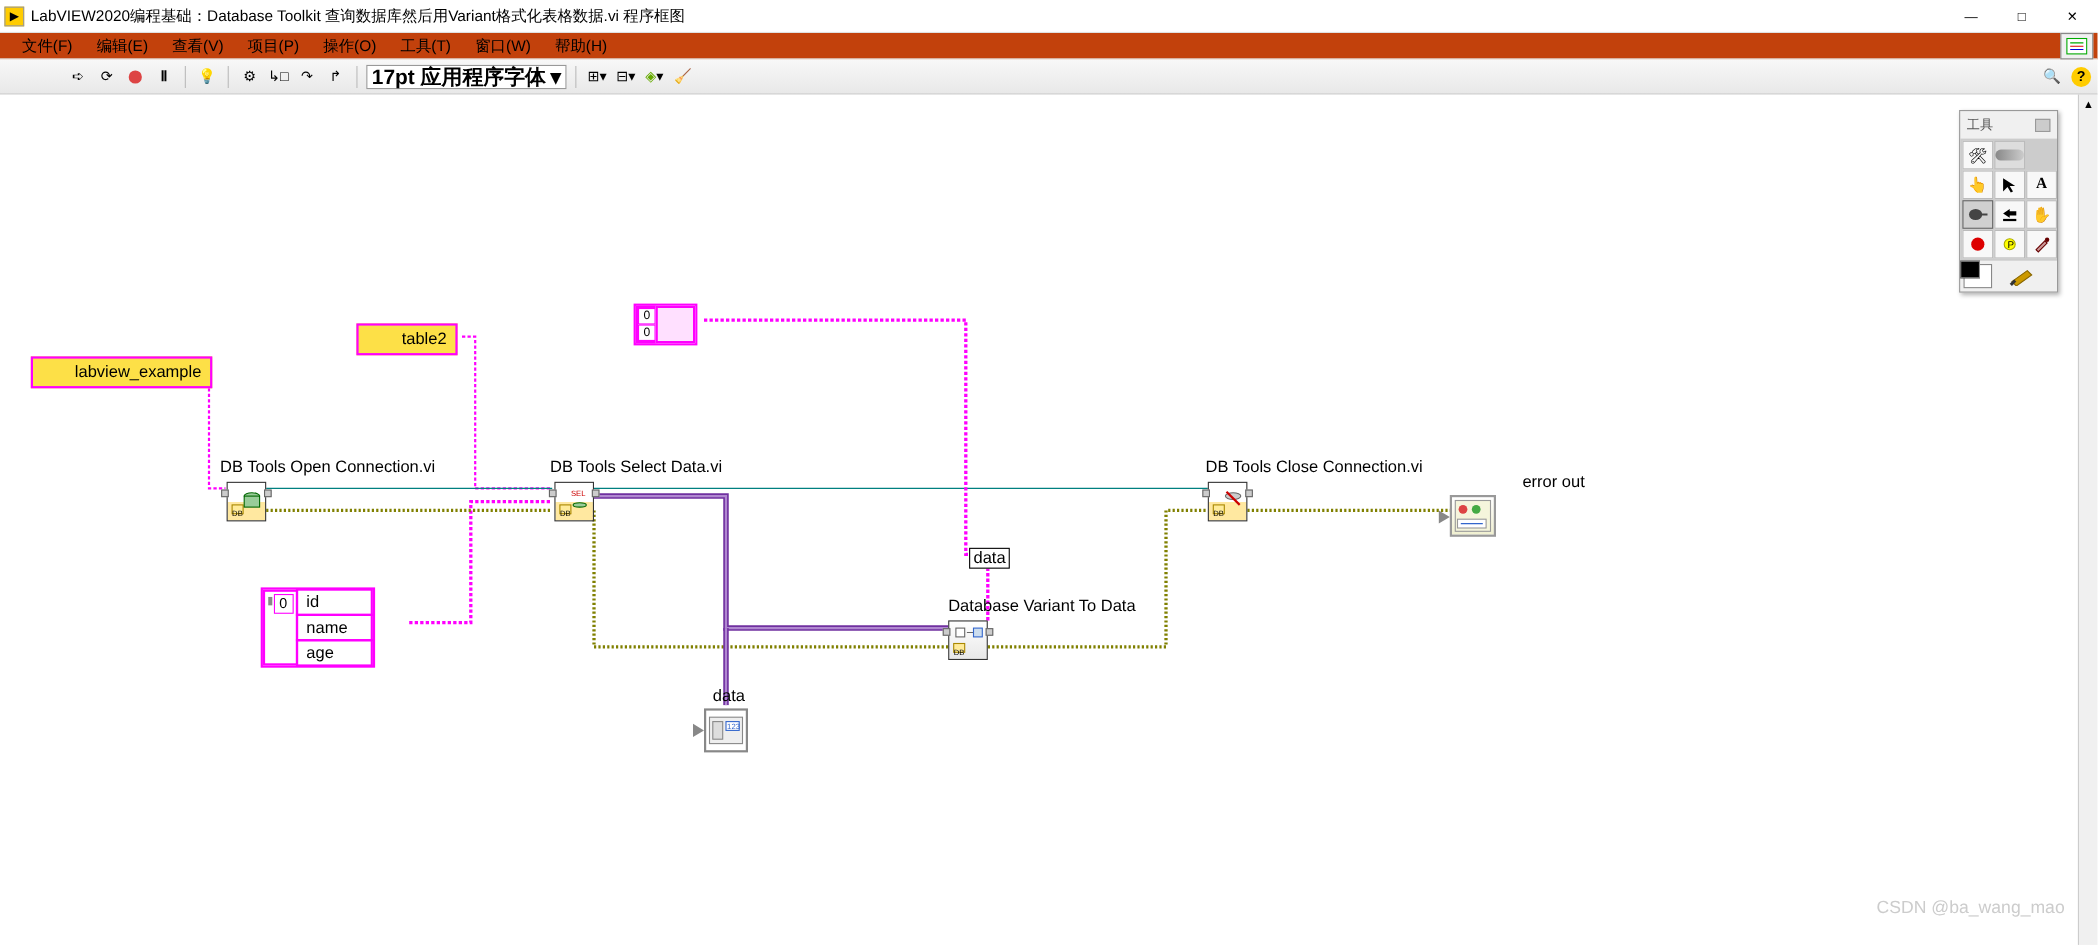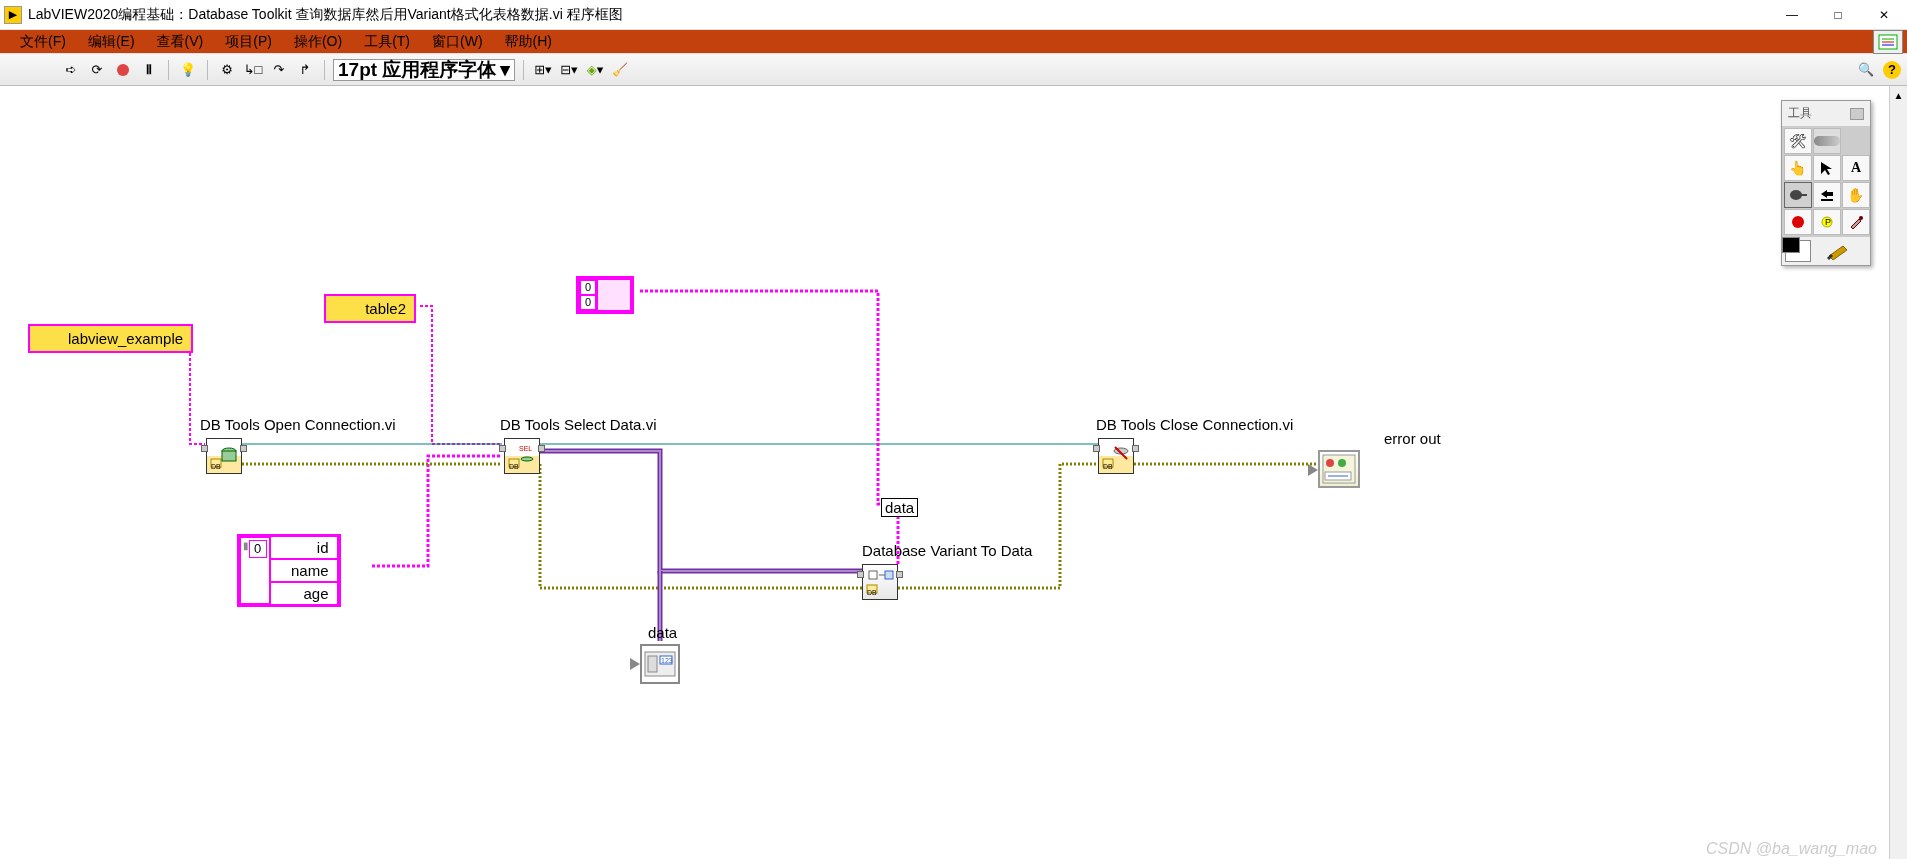--- a/index.html
+++ b/index.html
@@ -28,42 +28,42 @@
 
 
 .canvas { position: absolute; top: 86px; left: 0; right: 18px; bottom: 0; background: #fff; overflow: hidden; }
 .vscroll { position: absolute; top: 86px; right: 0; width: 18px; bottom: 0; background: #f0f0f0; border-left: 1px solid #ccc; }
 .vscroll-up { position: absolute; top:0; width:100%; height:18px; display:flex; align-items:center; justify-content:center; font-size:10px; }
 
 
 .node-label { position: absolute; font-size: 15px; color: #000; }
 .str-const { position: absolute; border: 2px solid #ff00ff; background: #fde047; padding: 4px 8px; font-size: 15px; color: #000; }
 .arr-const { position: absolute; border: 2px solid #ff00ff; background: #fff; display: flex; }
-.arr-body { display:flex; flex-direction:column;text-align:right; }
+.arr-body { display:flex; flex-direction:column; }
 .arr-cell { border: 2px solid #ff00ff; padding: 2px 8px; font-size: 15px; min-width: 70px; margin:-1px 0; }
 .vi-icon { position: absolute; width: 36px; height: 36px; border: 1px solid #333; background: linear-gradient(#fff,#e8e8e8); display:flex; align-items:center; justify-content:center; font-size:9px; }
 .vi-icon::before { content:""; position:absolute; left:-6px; top:6px; width:5px; height:5px; border:1px solid #666; background:#ccc; }
 .vi-icon::after { content:""; position:absolute; right:-6px; top:6px; width:5px; height:5px; border:1px solid #666; background:#ccc; }
 .vi-db { background: linear-gradient(#fff 50%, #ffe8a0 50%); }
 .ind-icon { position:absolute; width:40px; height:40px; border:2px solid #888; background:#fff; }
 .error-ind { position:absolute; width:42px; height:38px; border:2px solid #999; background:linear-gradient(#fff,#f0f0d0); }
 .arrow-term { position:absolute; width:0; height:0; border-top:6px solid transparent; border-bottom:6px solid transparent; border-left:10px solid #888; }
 
 
 .tools-palette { position: absolute; right: 36px; top: 100px; width: 90px; background: #f0f0f0; border: 1px solid #999; box-shadow: 2px 2px 4px rgba(0,0,0,.3); }
 .tools-title { font-size: 12px; padding: 4px 6px; color: #555; display:flex; justify-content:space-between; align-items:center; }
 .tools-grid { display: grid; grid-template-columns: repeat(3, 1fr); gap: 1px; padding: 2px; background:#ccc; }
 .tool-cell { width: 28px; height: 26px; background: #f8f8f8; border: 1px solid #bbb; display: flex; align-items: center; justify-content: center; font-size: 14px; cursor: pointer; }
 .tool-cell.sel { background: #d0d0d0; border-color:#666; }
 .tools-bottom { display:flex; padding:3px; gap:3px; }
 .color-swatch { width:26px; height:22px; border:1px solid #888; background:#fff; position:relative; }
 .color-swatch::after { content:""; position:absolute; width:16px; height:14px; background:#000; top:-4px; left:-4px; border:1px solid #888; }
 .brush { width:52px; display:flex; align-items:center; justify-content:center; }
 
-.watermark { position:absolute; right:12px; bottom:1px; color:#ccc; font-size:16px; font-style:italic; }
+.watermark { position:absolute; right:12px; bottom:24px; color:#ccc; font-size:16px; }
 
 svg.wires { position:absolute; top:0; left:0; pointer-events:none; }
 </style>
 </head>
 <body>
 
 <div class="titlebar">
   <div class="titlebar-icon">▶</div>
   <div class="titlebar-text">LabVIEW2020编程基础：Database Toolkit 查询数据库然后用Variant格式化表格数据.vi 程序框图</div>
   <div class="window-controls">

